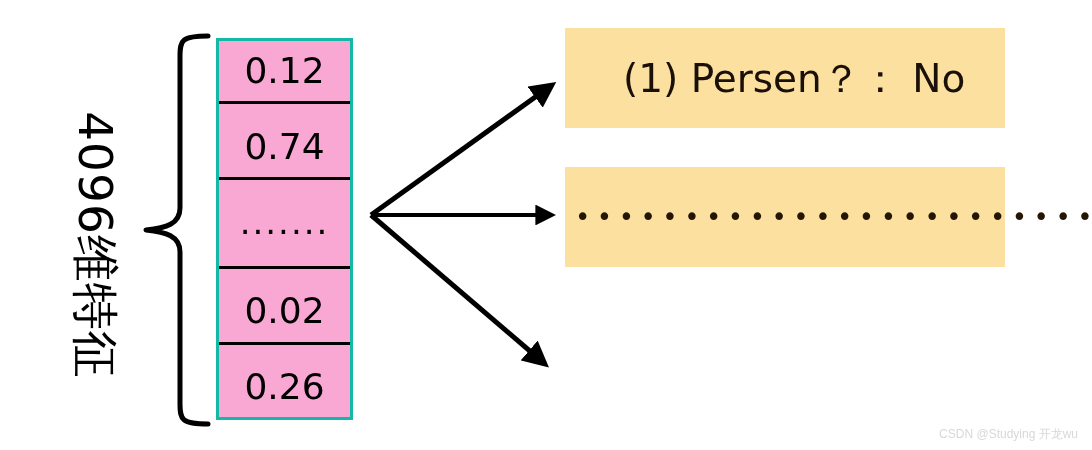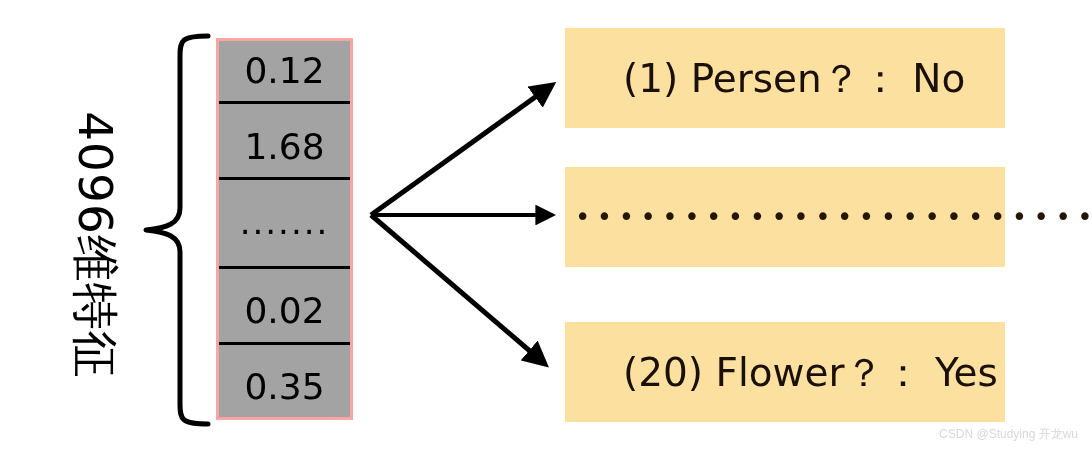--- a/index.html
+++ b/index.html
@@ -44,25 +44,25 @@
     height: 400px;
   }
 
   
   #vector-column {
     position: absolute;
     left: 216px;
     top: 38px;
     width: 137px;
     height: 382px;
-    border: 3px solid #fca5a5;
+    border: 3px solid #14b8a6;
     box-sizing: border-box;
     display: flex;
     flex-direction: column;
-    background: #a3a3a3;
+    background: #f9a8d4;
     gap: 12px;
   }
   .vector-cell {
     flex: 1 1 0;
     border-bottom: 3px solid #000000;
     display: flex;
     align-items: center;
     justify-content: center;
     font-size: 36px;
     color: #000000;
@@ -142,24 +142,24 @@
              C 44 6, 42 10, 42 26
              L 42 178
              C 42 194, 28 198, 8 200
              C 28 202, 42 206, 42 222
              L 42 374
              C 42 390, 44 394, 70 394" fill="none" stroke="#000000" stroke-width="5" stroke-linecap="round" stroke-linejoin="round"></path>
   </svg>
 
   <div id="vector-column">
     <div class="vector-cell">0.12</div>
-    <div class="vector-cell">1.68</div>
+    <div class="vector-cell">0.74</div>
     <div class="vector-cell ellipsis-cell">.......</div>
     <div class="vector-cell">0.02</div>
-    <div class="vector-cell">0.35</div>
+    <div class="vector-cell">0.26</div>
   </div>
 
   <svg id="arrows" viewBox="0 0 1092 450">
     <defs>
       <marker id="head" viewBox="0 0 10 10" refX="8" refY="5" markerWidth="5.2" markerHeight="5.2" orient="auto-start-reverse">
         <path d="M 0 0 L 10 5 L 0 10 z" fill="#000000"></path>
       </marker>
     </defs>
     <line x1="371" y1="215" x2="552" y2="85" stroke="#000000" stroke-width="5" marker-end="url(#head)"></line>
     <line x1="371" y1="215" x2="552" y2="215" stroke="#000000" stroke-width="4" marker-end="url(#head)"></line>
@@ -167,19 +167,16 @@
   </svg>
 
   <div class="output-box" id="output-box-0">
     <div class="output-text">(1) Persen？：  No</div>
   </div>
 
   <div class="output-box" id="output-box-1">
     <div class="output-dots">•••••••••••••••••••••••••</div>
   </div>
 
-  <div class="output-box" id="output-box-2">
-    <div class="output-text">(20) Flower？：  Yes</div>
-  </div>
 
   <div id="watermark">CSDN @Studying 开龙wu</div>
 
 </div>
 
 </body></html>

